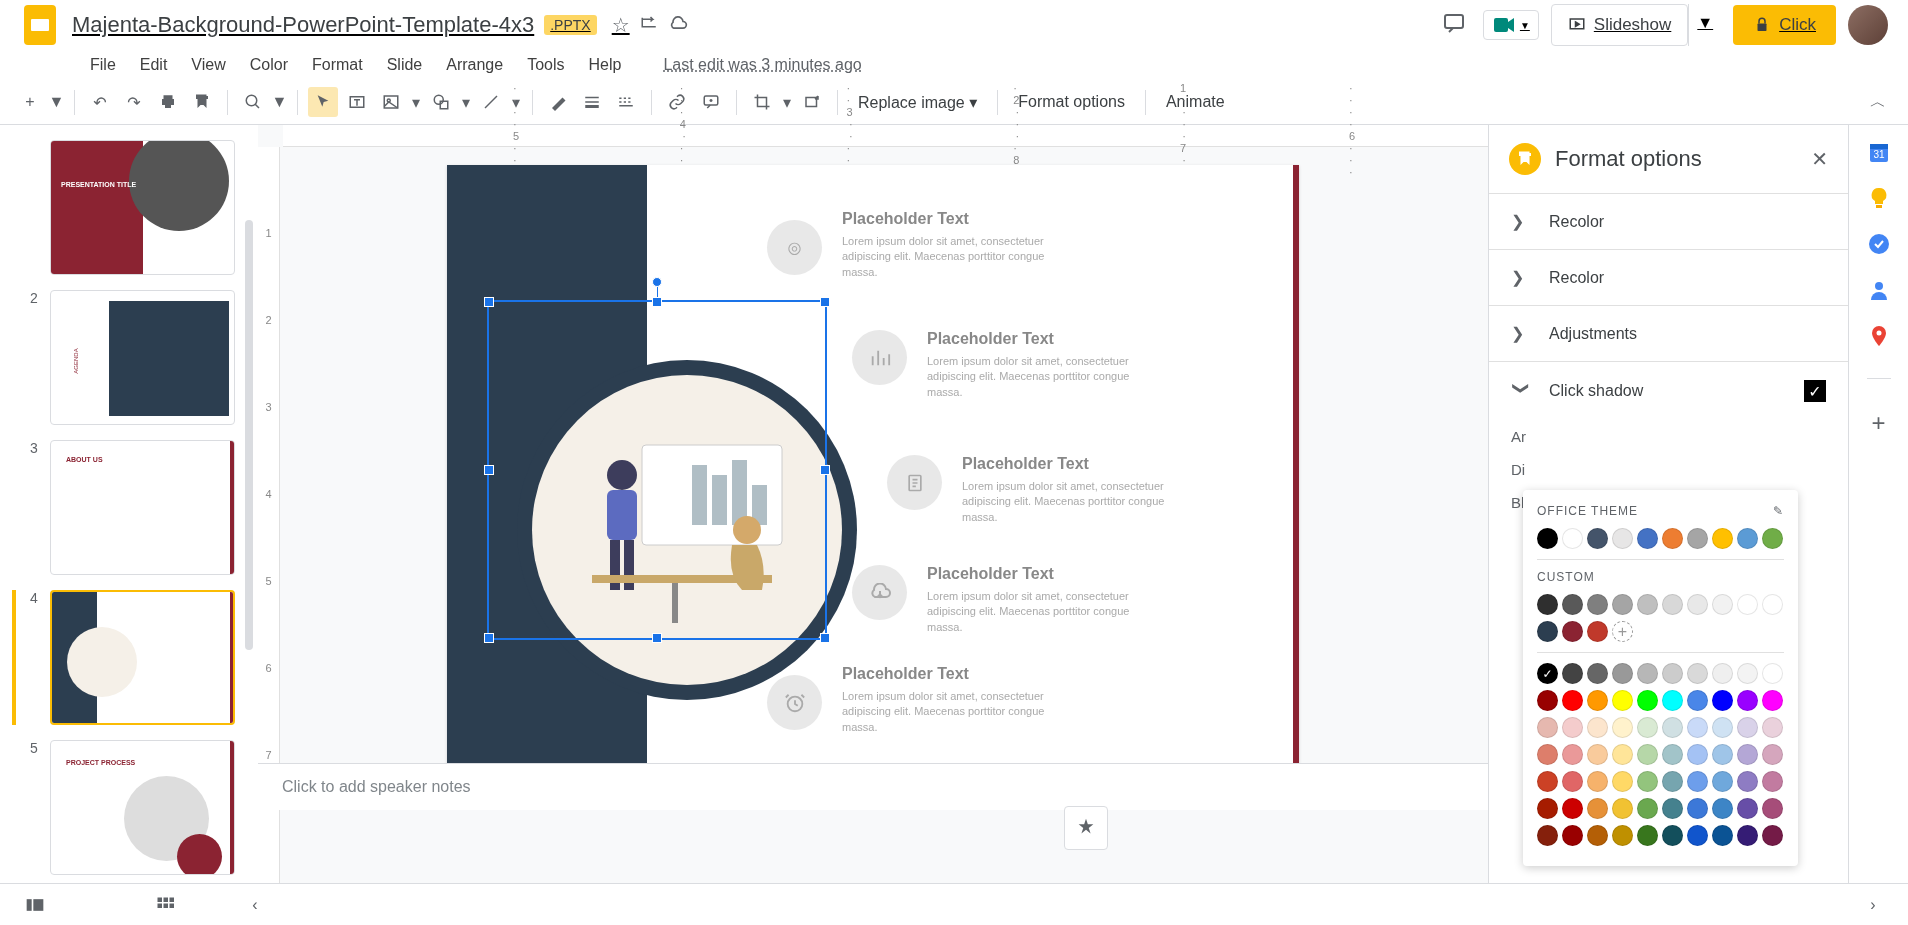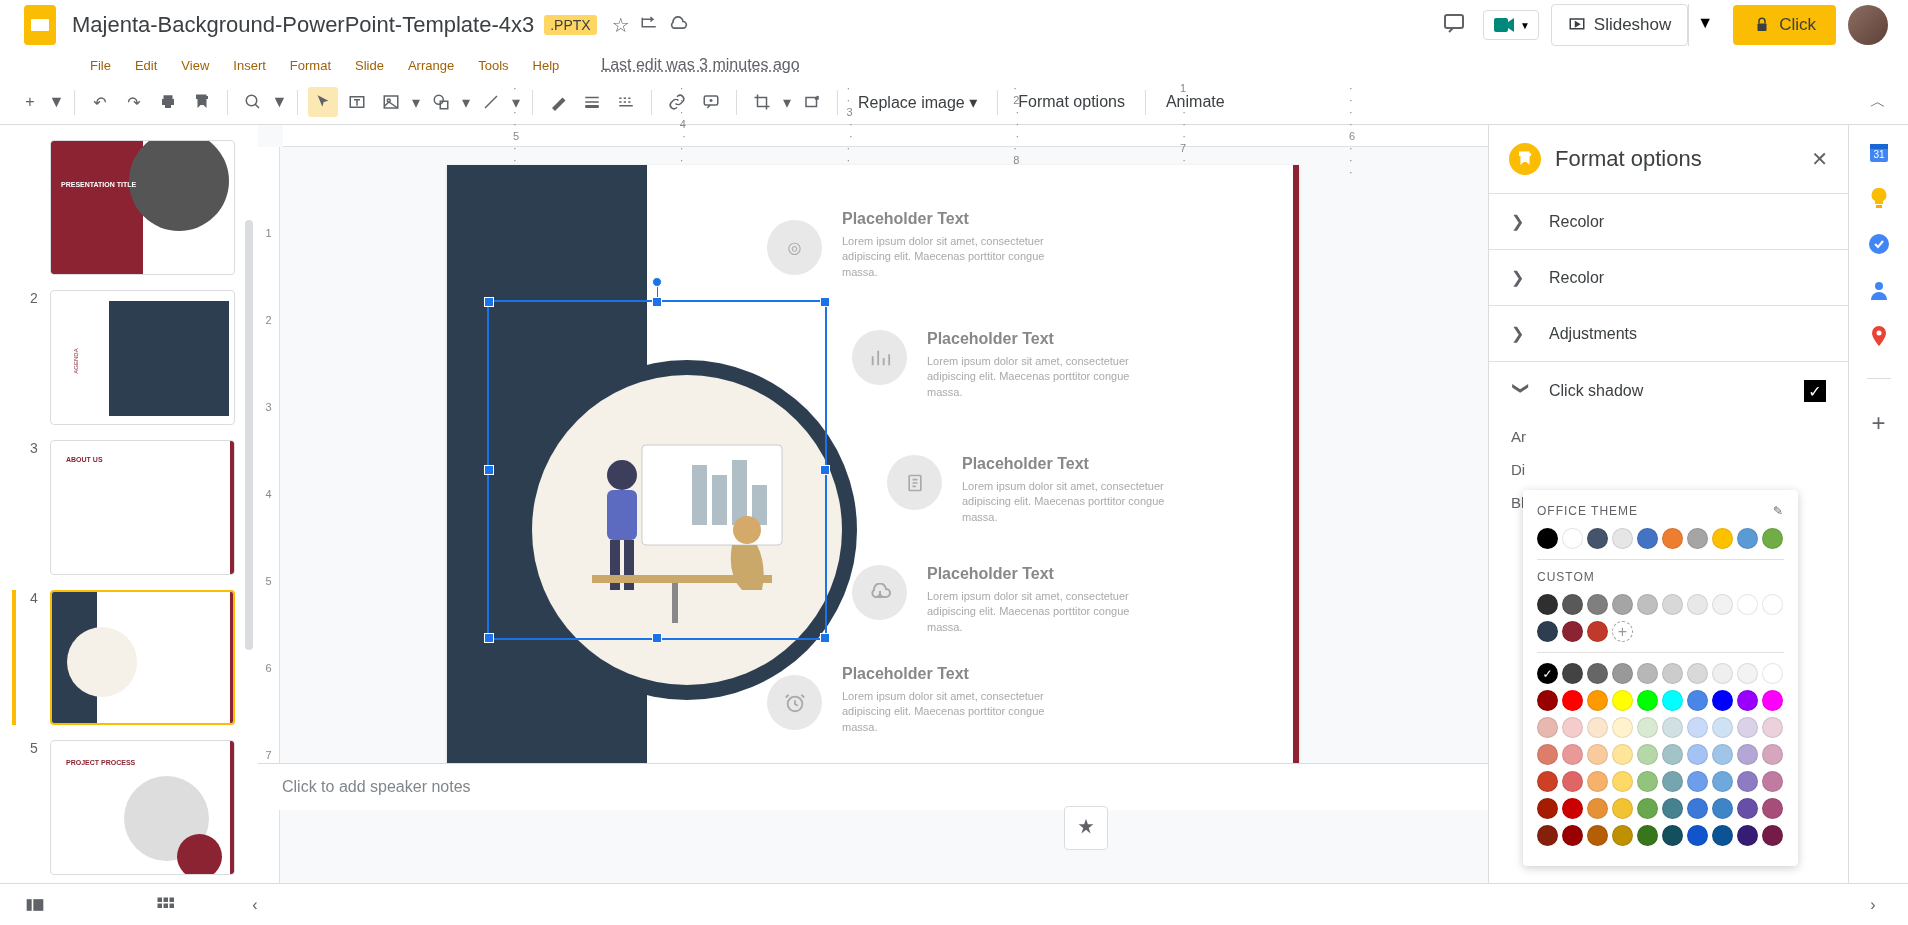--- a/index.html
+++ b/index.html
@@ -1,29 +1,29 @@
 <!DOCTYPE html>
 <html><head>
 <meta charset="utf-8">
 <style>
 * { margin:0; padding:0; box-sizing:border-box; font-family:Arial,sans-serif; }
 body { width:1908px; height:925px; background:#fff; overflow:hidden; position:relative; }
-.top-bar { display:flex; align-items:center; padding:4px 20px; height:50px; }
+.top-bar { display:flex; align-items:center; padding:4px 20px; height:50px;text-decoration:underline; }
 .logo { width:40px; height:40px; display:flex; align-items:center; justify-content:center; margin-right:12px; }
 .doc-title { font-size:22px; color:#3c4043; margin-right:10px; }
 .pptx-badge { background:#fdd663; color:#3c4043; font-size:14px; padding:2px 6px; border-radius:3px; font-weight:500; margin-right:10px; }
 .header-icon { color:#5f6368; font-size:20px; margin:0 5px; cursor:pointer; }
 .last-edit { color:#5f6368; font-size:16px; text-decoration:underline dotted; margin-left:18px; }
 .top-right { margin-left:auto; display:flex; align-items:center; gap:12px; }
 .slideshow-btn { display:flex; align-items:center; border:1px solid #dadce0; border-radius:4px; padding:10px 16px; font-size:17px; color:#3c4043; gap:8px; }
 .slideshow-split { border-left:1px solid #dadce0; padding:10px 8px; }
 .share-btn { background:#fbbc04; color:#3c4043; padding:10px 20px; border-radius:4px; font-size:17px; font-weight:500; display:flex; align-items:center; gap:8px; }
 .avatar { width:40px; height:40px; border-radius:50%; background:linear-gradient(135deg,#8d6e63,#5d4037); }
 .menu-bar { display:flex; padding:2px 90px; gap:24px; border-bottom:none; height:30px; align-items:center;}
-.menu-item { font-size:13px; color:#a16207; cursor:pointer; }
+.menu-item { font-size:16px; color:#404040; cursor:pointer; }
 .toolbar { display:flex; align-items:center; padding:8px 15px; border-bottom:1px solid #dadce0; height:45px; gap:4px; }
 .tool-btn { width:30px; height:30px; display:flex; align-items:center; justify-content:center; color:#5f6368; cursor:pointer; border-radius:3px; }
 .tool-btn.active { background:#fce8b2; }
 .tool-sep { width:1px; height:25px; background:#dadce0; margin:0 6px; }
 .tool-text { font-size:16px; color:#3c4043; padding:0 10px; cursor:pointer; }
 .main-area { display:flex; height:775px; position:relative;}
 .thumb-panel { width:258px; padding:15px 20px 15px 30px; overflow:auto; border-right:none; position:relative;}
 .thumb-panel::before { content:''; position:absolute; right:5px; top:95px; width:8px; height:430px; background:#dadce0; border-radius:4px;}
 .thumb-wrap { display:flex; margin-bottom:15px; gap:8px; }
 .thumb-num { font-size:14px; color:#5f6368; width:12px; }
@@ -130,21 +130,21 @@
       <span>Click</span>
     </div>
     <div class="avatar"></div>
   </div>
 </div>
 
 <div class="menu-bar">
   <span class="menu-item">File</span>
   <span class="menu-item">Edit</span>
   <span class="menu-item">View</span>
-  <span class="menu-item">Insert</span>
+  <span class="menu-item">Color</span>
   <span class="menu-item">Format</span>
   <span class="menu-item">Slide</span>
   <span class="menu-item">Arrange</span>
   <span class="menu-item">Tools</span>
   <span class="menu-item">Help</span>
   <span class="last-edit">Last edit was 3 minutes ago</span>
 </div>
 
 <div class="toolbar">
   <div class="tool-btn">+</div>

